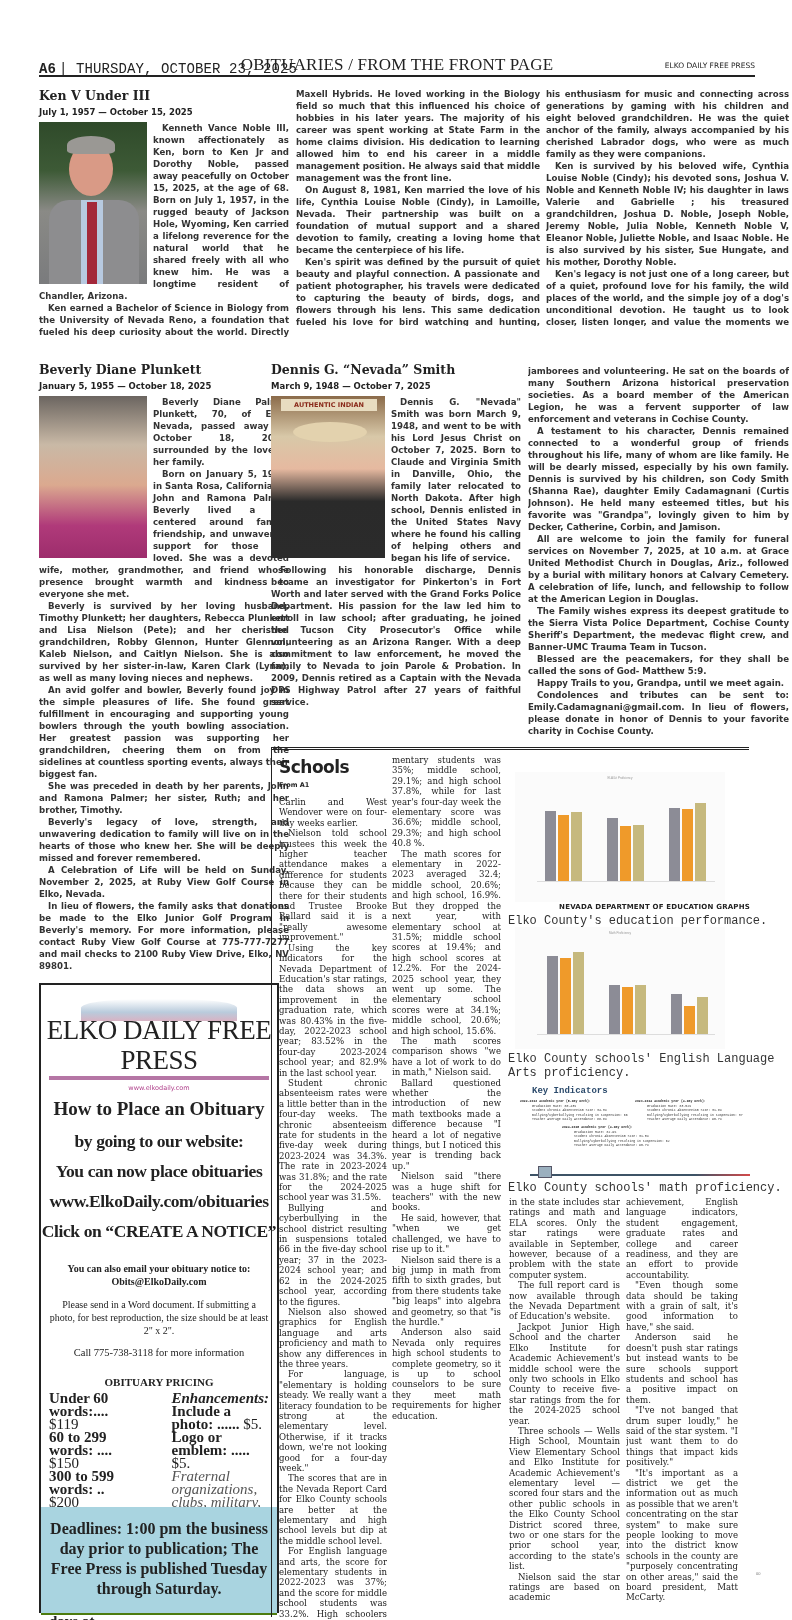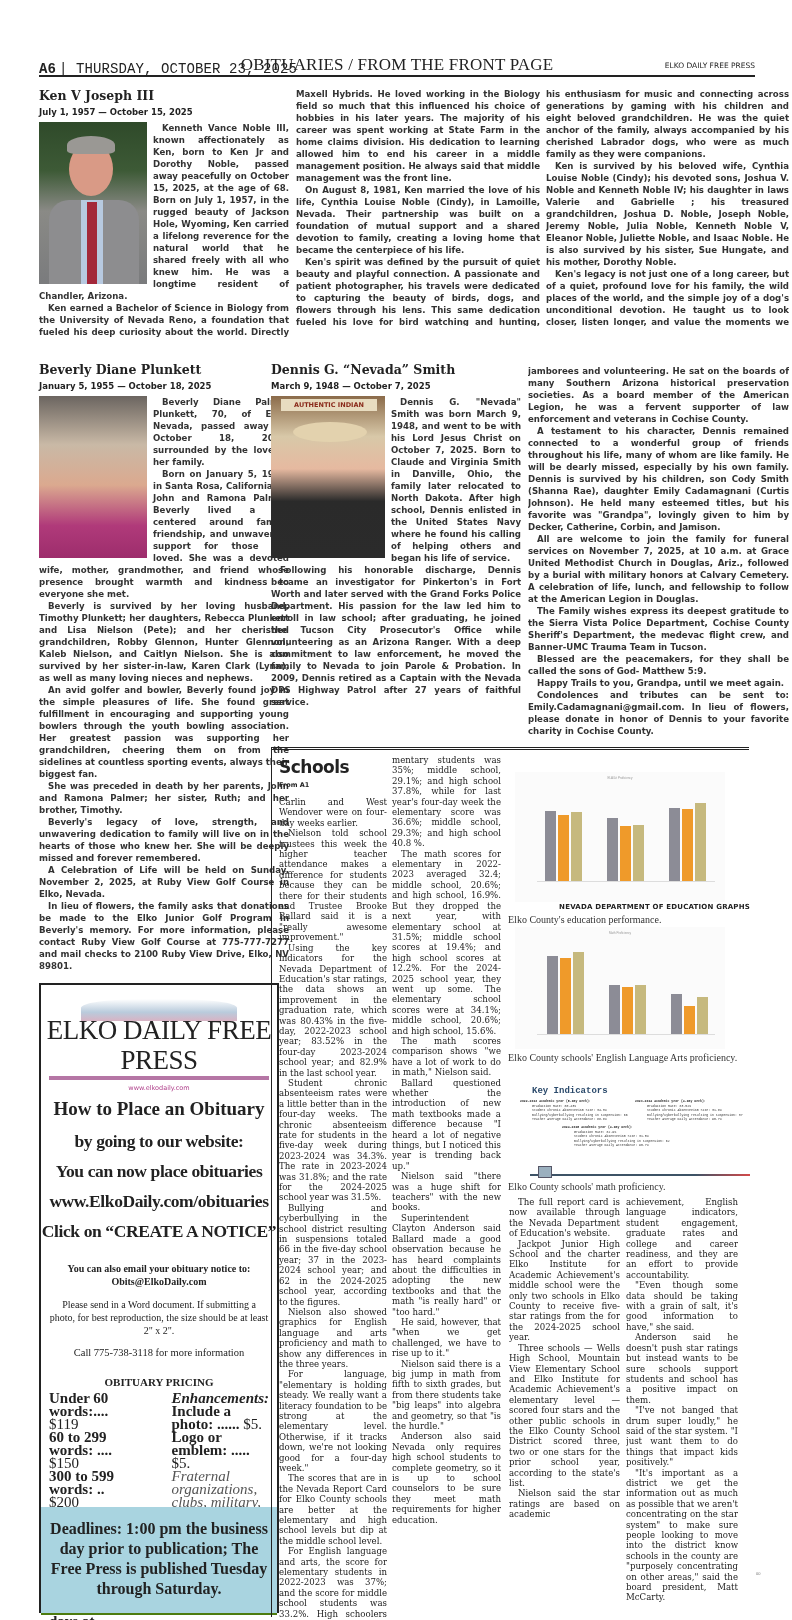--- a/index.html
+++ b/index.html
@@ -17,36 +17,36 @@
   .photo { float: left; margin: 0 6px 4px 0; }
   .photo-ken { width: 108px; height: 162px; background: linear-gradient(180deg,#2f4a2a 0%,#3d5a36 30%,#8a8a86 55%,#7a7b7d 100%); position: relative; overflow: hidden; }
   .photo-bev { width: 108px; height: 162px; background: linear-gradient(180deg,#6b6560 0%,#c9b9a6 30%,#dba98f 55%,#b03a7a 80%,#9d2d6c 100%); }
   .photo-den { width: 114px; height: 162px; background: linear-gradient(180deg,#8b6b4a 0%,#d8c8a8 25%,#e6b9a0 45%,#2a2a2a 65%,#2b2b2b 100%); }
   .face { position:absolute; border-radius: 50%; }
   .school-box { left: 271px; top: 747px; width: 478px; border-top: 3px double #222; }
   .school-text { font-family: "DejaVu Serif", serif; font-size: 8.6px; line-height: 10.4px; text-align: justify; color: #222; }
   .school-text p { text-indent: 9px; }
   .ad { left: 39px; top: 983px; width: 240px; height: 630px; border: 2px solid #222; border-bottom: none; }
   .ad-serif { font-family: "Liberation Serif", serif; text-align: center; color: #222; }
-  .caption { font-family: Liberation Serif, serif; font-size: 10px; color: #333; }
+  .caption { font-family: Liberation Mono, monospace; font-size: 12px; color: #333; }
   .credit { font-family: "DejaVu Sans", sans-serif; font-weight: bold; font-size: 7px; text-align: right; letter-spacing: 0.2px; }
   .bar { position: absolute; bottom: 0; width: 11px; }
   .g { background: #8c8c96; } .o { background: #ef9a2a; } .t { background: #c6b97e; }
 </style>
 </head>
 <body>
 
 <div class="abs header">
   <div class="hdr-left"><b>A6</b>| <span>THURSDAY, OCTOBER 23, 2025</span></div>
   <div class="hdr-center">OBITUARIES / FROM THE FRONT PAGE</div>
   <div class="hdr-right">ELKO DAILY FREE PRESS</div>
 </div>
 
 <div class="abs" style="left:39px; top:88px; width:250px;">
-  <div class="obit-name">Ken V Joseph III</div>
+  <div class="obit-name">Ken V Under III</div>
   <div class="obit-dates">July 1, 1957 — October 15, 2025</div>
   <div class="obit-text" style="margin-top:5px;">
     <div class="photo photo-ken">
       <div class="face" style="left:30px;top:20px;width:44px;height:54px;background:#d99a86;"></div>
       <div class="face" style="left:28px;top:14px;width:48px;height:18px;background:#9a9894;border-radius:50% 50% 20% 20%;"></div>
       <div style="position:absolute;left:10px;top:78px;width:90px;height:90px;background:#8d8d8f;border-radius:20px 20px 0 0;"></div>
       <div style="position:absolute;left:42px;top:78px;width:22px;height:90px;background:#b7c9e0;"></div>
       <div style="position:absolute;left:48px;top:80px;width:10px;height:86px;background:#a3283a;"></div>
     </div>
     <p>Kenneth Vance Noble III, known affectionately as Ken, born to Ken Jr and Dorothy Noble, passed away peacefully on October 15, 2025, at the age of 68. Born on July 1, 1957, in the rugged beauty of Jackson Hole, Wyoming, Ken carried a lifelong reverence for the natural world that he shared freely with all who knew him. He was a longtime resident of Chandler, Arizona.</p>
@@ -159,21 +159,20 @@
     <p>For English language and arts, the score for elementary students in 2022-2023 was 37%; and the score for middle school students was 33.2%. High schoolers scored 38.7%.</p>
 
   </div>
 </div>
 <div class="abs school-text" style="left:392px; top:755px; width:109px; height:860px; overflow:hidden;">
   <p style="text-indent:0">mentary students was 35%; middle school, 29.1%; and high school 37.8%, while for last year's four-day week the elementary score was 36.6%; middle school, 29.3%; and high school 40.8 %.</p>
   <p>The math scores for elementary in 2022-2023 averaged 32.4; middle school, 20.6%; and high school, 16.9%. But they dropped the next year, with elementary school at 31.5%; middle school scores at 19.4%; and high school scores at 12.2%. For the 2024-2025 school year, they went up some. The elementary school scores were at 34.1%; middle school, 20.6%; and high school, 15.6%.</p>
   <p>The math scores comparison shows "we have a lot of work to do in math," Nielson said.</p>
   <p>Ballard questioned whether the introduction of new math textbooks made a difference because "I heard a lot of negative things, but I noticed this year is trending back up."</p>
   <p>Nielson said "there was a huge shift for teachers" with the new books.</p>
-  <p>Superintendent Clayton Anderson said Ballard made a good observation because he has heard complaints about the difficulties in adopting the new textbooks and that the math "is really hard" or "too hard."</p>
   <p>He said, however, that "when we get challenged, we have to rise up to it."</p>
   <p>Nielson said there is a big jump in math from fifth to sixth grades, but from there students take "big leaps" into algebra and geometry, so that "is the hurdle."</p>
   <p>Anderson also said Nevada only requires high school students to complete geometry, so it is up to school counselors to be sure they meet math requirements for higher education.</p>
 
 </div>
 
 <div class="abs" style="left:515px; top:772px; width:210px; height:130px; background:#fbfbfb;">
   <div style="position:absolute; top:4px; width:100%; text-align:center; font-size:3px; color:#999;">ELA/Lit Proficiency</div>
   <div style="position:absolute; left:22px; right:10px; top:14px; height:96px; border-bottom:1px solid #ddd;">
     <div class="bar g" style="left:8px; height:74%;"></div>
@@ -236,20 +235,21 @@
         <div>Bullying/Cyberbullying resulting in suspension: 62</div>
         <div>Teacher Average Daily Attendance: 90.7%</div>
     </div>
   </div>
 </div>
 <div class="abs" style="left:530px; top:1174px; width:220px; height:1.5px; background:linear-gradient(90deg,#3d5366 75%,#d34a4a 100%);"></div>
 <div class="abs" style="left:538px; top:1166px; width:14px; height:12px; background:#9bb0bf; border:1px solid #556;"></div>
 <div class="abs caption" style="left:508px; top:1181px;">Elko County schools' math proficiency.</div>
 
 <div class="abs school-text" style="left:509px; top:1197px; width:111px; height:420px; overflow:hidden;">
+  <p style="text-indent:0">in the state includes star ratings and math and ELA scores. Only the star ratings were available in September, however, because of a problem with the state computer system.</p>
   <p>The full report card is now available through the Nevada Department of Education's website.</p>
   <p>Jackpot Junior High School and the charter Elko Institute for Academic Achievement's middle school were the only two schools in Elko County to receive five-star ratings from the for the 2024-2025 school year.</p>
   <p>Three schools — Wells High School, Mountain View Elementary School and Elko Institute for Academic Achievement's elementary level — scored four stars and the other public schools in the Elko County School District scored three, two or one stars for the prior school year, according to the state's list.</p>
   <p>Nielson said the star ratings are based on academic</p>
 </div>
 <div class="abs school-text" style="left:626px; top:1197px; width:112px; height:420px; overflow:hidden;">
   <p style="text-indent:0">achievement, English language indicators, student engagement, graduate rates and college and career readiness, and they are an effort to provide accountability.</p>
   <p>"Even though some data should be taking with a grain of salt, it's good information to have," she said.</p>
   <p>Anderson said he doesn't push star ratings but instead wants to be sure schools support students and school has a positive impact on them.</p>
   <p>"I've not banged that drum super loudly," he said of the star system. "I just want them to do things that impact kids positively."</p>

